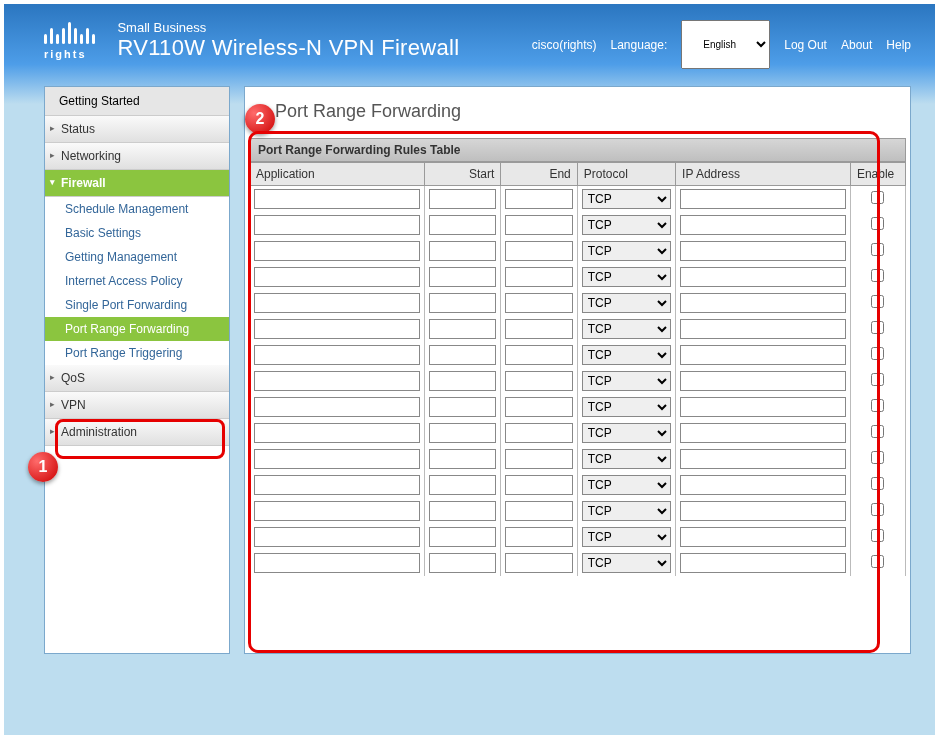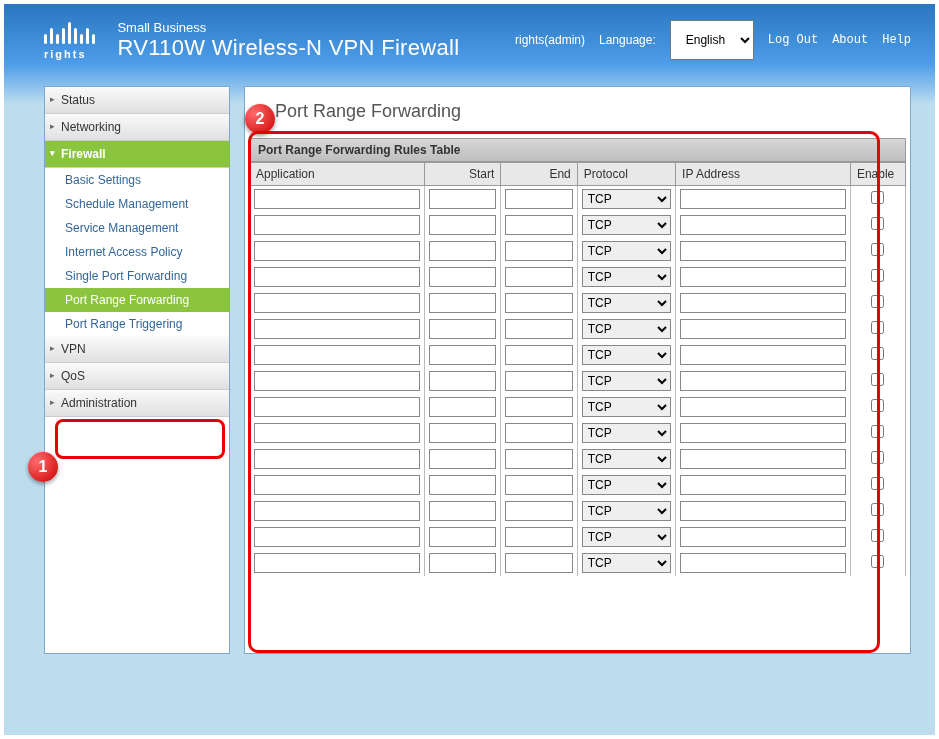--- a/index.html
+++ b/index.html
@@ -76,24 +76,24 @@
   position: absolute;
   top: 16px;
   right: 24px;
   font-size: 12px;
   color: #fff;
   display: flex;
   align-items: center;
   gap: 14px;
 }
 .top-right select {
-  font-size: 12px;
-  padding: 11px;
-}
-.top-right .tr-link { cursor: pointer; font-family: Liberation Mono, monospace; }
+  font-size: 10px;
+  padding: 17px;
+}
+.top-right .tr-link { cursor: pointer; }
 
 .body-row {
   display: flex;
   height: 568px;
   padding: 0 24px 0 40px;
 }
 .sidebar {
   width: 186px;
   background: #fff;
   border: 1px solid #7ba8cc;
@@ -285,45 +285,46 @@
               <span class="b8"></span>
               <span class="b4"></span>
       </div>
       <div class="brand-text">rights</div>
     </div>
     <div class="header-titles">
       <div class="small-biz">Small Business</div>
       <div class="model">RV110W Wireless-N VPN Firewall</div>
     </div>
     <div class="top-right">
-      <span>rights(admin)</span>
+      <span>cisco(rights)</span>
       <span>Language:</span>
       <select>
         <option>English</option>
       </select>
       <span class="tr-link">Log Out</span>
       <span class="tr-link">About</span>
       <span class="tr-link">Help</span>
     </div>
   </div>
 
   <div class="body-row">
     <div class="sidebar" id="sidebar">
+            <div class="nav-top">Getting Started</div>
             <div class="nav-section">Status</div>
             <div class="nav-section">Networking</div>
             <div class="nav-section open">Firewall</div>
+            <div class="nav-sub">Schedule Management</div>
             <div class="nav-sub">Basic Settings</div>
-            <div class="nav-sub">Schedule Management</div>
-            <div class="nav-sub">Service Management</div>
+            <div class="nav-sub">Getting Management</div>
             <div class="nav-sub">Internet Access Policy</div>
             <div class="nav-sub">Single Port Forwarding</div>
             <div class="nav-sub active">Port Range Forwarding</div>
             <div class="nav-sub">Port Range Triggering</div>
+            <div class="nav-section">QoS</div>
             <div class="nav-section">VPN</div>
-            <div class="nav-section">QoS</div>
             <div class="nav-section">Administration</div>
           </div>
 
     <div class="content-area">
       <div class="content-scroll">
         <h1 class="page-title">Port Range Forwarding</h1>
         <div class="rules-table-wrap">
           <div class="table-title">Port Range Forwarding Rules Table</div>
           <table class="rules">
             <thead>

